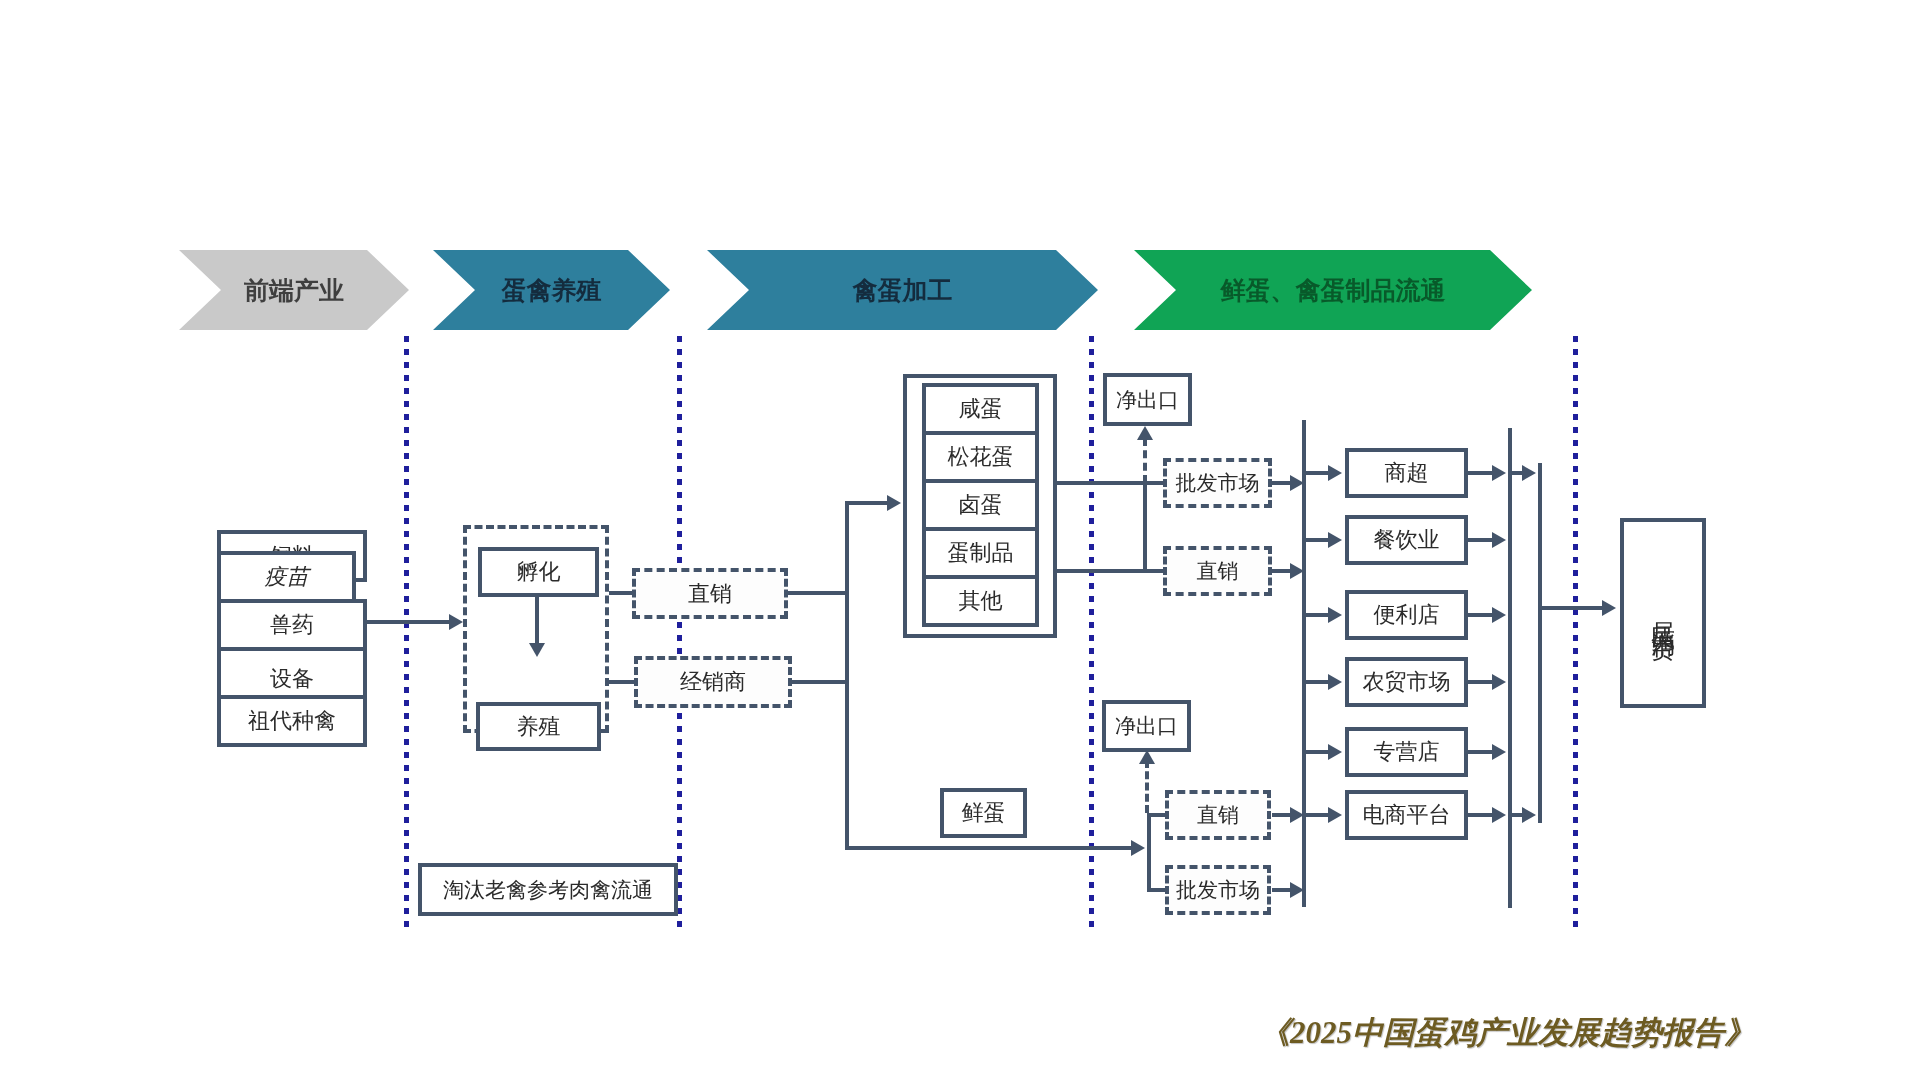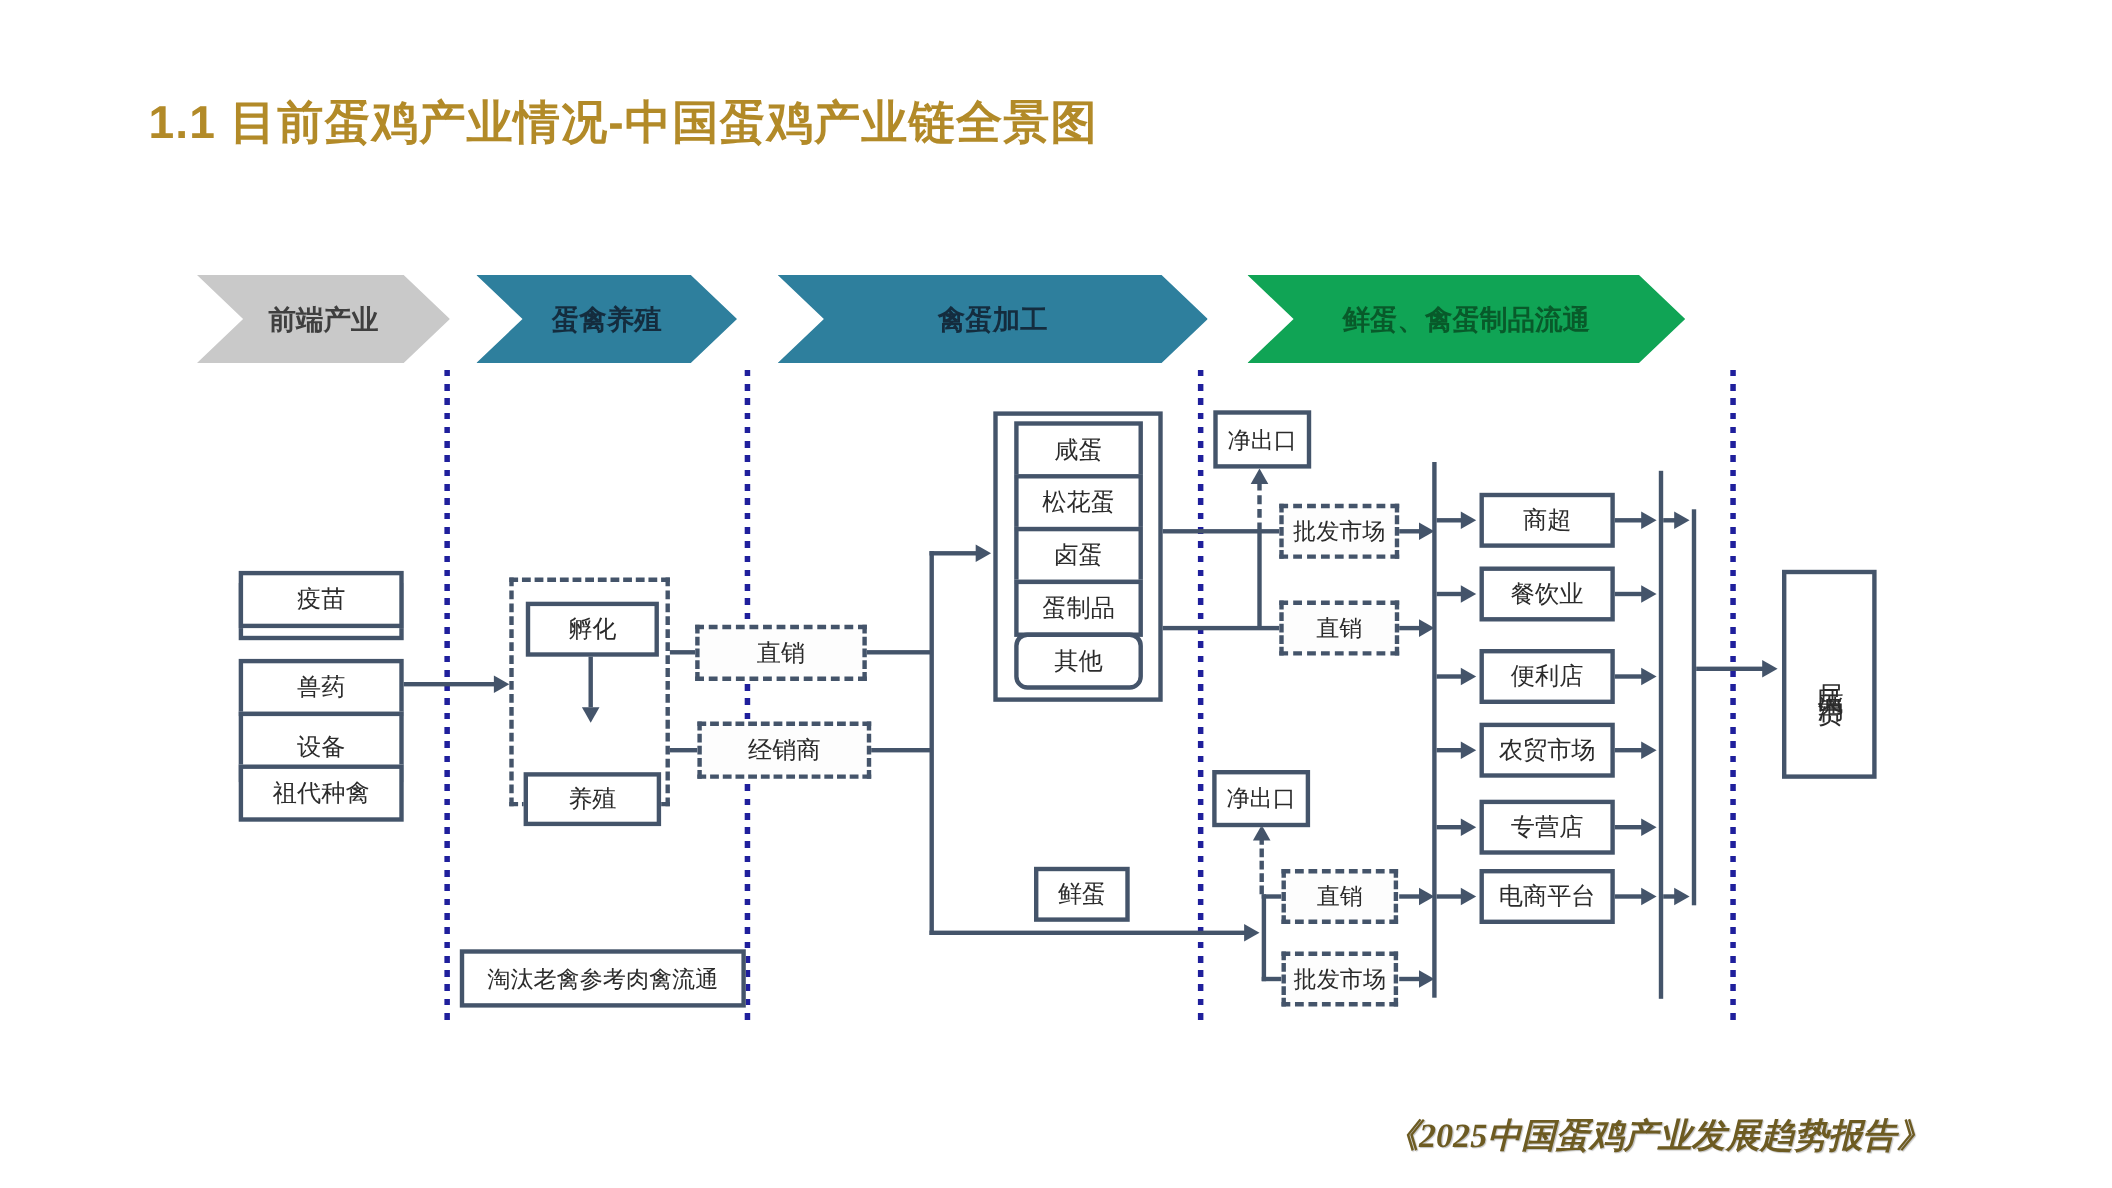--- a/index.html
+++ b/index.html
@@ -40,36 +40,35 @@
 
   .footer { position:absolute; right:165px; top:1012px; font-size:31px; font-weight:bold;
             font-style:italic; color:var(--footer); font-family:"Liberation Serif", serif;
             text-shadow:1px 1px 1px rgba(0,0,0,0.25); }
 </style>
 </head>
 <body>
 
 <div id="slide">
 
-  <div class="title">1.1 目前蛋鸡产业情况-中国蛋鸡产业链全景图</div>
 
   <div class="chev" style="left: 179px; width: 230px; background: rgb(201, 201, 201); color: rgb(63, 63, 63);">前端产业</div>
   <div class="chev" style="left: 433px; width: 237px; background: rgb(46, 127, 157); color: rgb(20, 44, 62);">蛋禽养殖</div>
   <div class="chev" style="left: 1134px; width: 398px; background: rgb(16, 164, 85); color: rgb(8, 90, 42);">鲜蛋、禽蛋制品流通</div>
   <div class="chev" style="left: 707px; width: 391px; background: rgb(46, 127, 157); color: rgb(20, 44, 62);">禽蛋加工</div>
 
   <div class="divider" style="left:404px;"></div>
   <div class="divider" style="left:677px;"></div>
   <div class="divider" style="left:1089px;"></div>
   <div class="divider" style="left:1573px;"></div>
 
   <div class="box" style="left:217px;top:503px;width:150px;height:52px;margin-top:27px;">
       <span>饲料</span>
     </div>
-  <div class="box" style="left:217px;top:519px;width:150px;height:52px;">
+  <div class="box" style="left:217px;top:551px;width:139px;height:52px;font-style:italic;">
       <span>疫苗</span>
     </div>
   <div class="box" style="left:217px;top:599px;width:150px;height:52px;">
       <span>兽药</span>
     </div>
   <div class="box" style="left:217px;top:647px;width:150px;height:64px;">
       <span>设备</span>
     </div>
   <div class="box" style="left:217px;top:695px;width:150px;height:52px;align-items:center;">
       <span>祖代种禽</span>
@@ -111,21 +110,21 @@
     </div>
   <div class="box" style="left:922px;top:431px;width:117px;height:52px;">
       <span>松花蛋</span>
     </div>
   <div class="box" style="left:922px;top:479px;width:117px;height:52px;">
       <span>卤蛋</span>
     </div>
   <div class="box" style="left:922px;top:527px;width:117px;height:52px;">
       <span>蛋制品</span>
     </div>
-  <div class="box" style="left:922px;top:575px;width:117px;height:52px;border-radius:12px;">
+  <div class="box" style="left:922px;top:575px;width:117px;height:52px;">
       <span>其他</span>
     </div>
 
   <div class="hl" style="left:1057px;top:481px;width:106px;"></div>
   <div class="hl" style="left:1057px;top:569px;width:106px;"></div>
   <div class="vl" style="left:1143px;top:483px;height:88px;"></div>
   <div class="vl-dash" style="left:1143px;top:438px;height:45px;"></div>
   <div class="ah u" style="left:1137px;top:426px;"></div>
   <div class="box" style="left:1103px;top:373px;width:89px;height:53px;font-size:21px;">
       <span>净出口</span>

